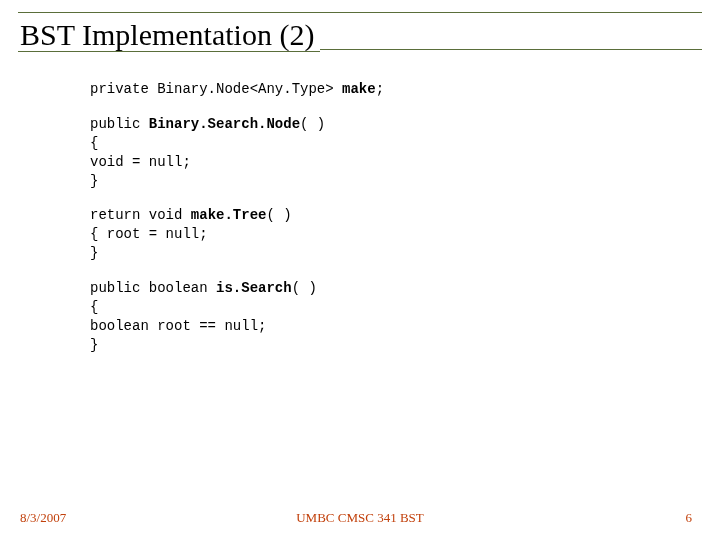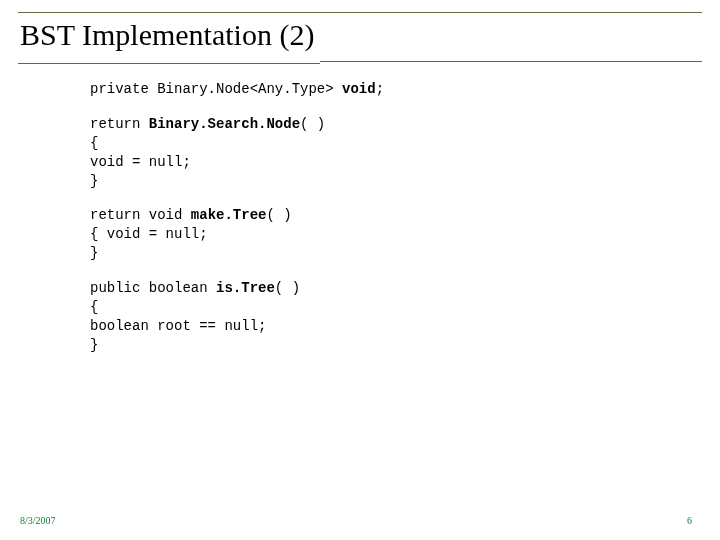--- a/index.html
+++ b/index.html
@@ -36,21 +36,21 @@
   }
   .title-underline {
     flex: 1;
     border-bottom: 1.5px solid #5a6e3a;
     height: 0;
     margin-bottom: 2px;
   }
   .title-block {
     display: inline-block;
     border-bottom: 1.5px solid #5a6e3a;
-    padding-bottom: 12px;
+    padding-bottom: 0px;
   }
 
   .body {
     position: absolute;
     left: 90px;
     top: 80px;
     right: 40px;
     font-family: "Courier New", Courier, monospace;
     font-size: 14px;
     line-height: 1.35;
@@ -61,22 +61,22 @@
   }
   .bold { font-weight: bold; }
 
   .footer {
     position: absolute;
     left: 0;
     right: 0;
     bottom: 14px;
     height: 18px;
     font-family: "Times New Roman", Times, serif;
-    font-size: 10px;
-    color: #15803d;
+    font-size: 13px;
+    color: #c2410c;
   }
   .footer .date {
     position: absolute;
     left: 20px;
     bottom: 0;
   }
   .footer .center {
     position: absolute;
     left: 0;
     right: 0;
@@ -95,34 +95,35 @@
 <div class="title-wrap">
   <div class="top-rule"></div>
   <div class="title-line">
     <span class="title title-block">BST Implementation (2)</span>
     <span class="title-underline"></span>
   </div>
 </div>
 
 <div class="body">
 
-  <div class="code-block"><span>private Binary.Node&lt;Any.Type&gt; </span><span class="bold">void</span><span>;</span></div>
+  <div class="code-block"><span>private Binary.Node&lt;Any.Type&gt; </span><span class="bold">make</span><span>;</span></div>
 
-  <div class="code-block"><span>return </span><span class="bold">Binary.Search.Node</span><span>( )</span>
+  <div class="code-block"><span>public </span><span class="bold">Binary.Search.Node</span><span>( )</span>
 <span>{</span>
 <span>void = null;</span>
 <span>}</span></div>
 
   <div class="code-block"><span>return void </span><span class="bold">make.Tree</span><span>( )</span>
-<span>{ void = null;</span>
+<span>{ root = null;</span>
 <span>}</span></div>
 
-  <div class="code-block"><span>public boolean </span><span class="bold">is.Tree</span><span>( )</span>
+  <div class="code-block"><span>public boolean </span><span class="bold">is.Search</span><span>( )</span>
 <span>{</span>
 <span>boolean root == null;</span>
 <span>}</span></div>
 
 </div>
 
 <div class="footer">
   <div class="date">8/3/2007</div>
+  <div class="center">UMBC CMSC 341 BST</div>
   <div class="page">6</div>
 </div>
 
 </body></html>

